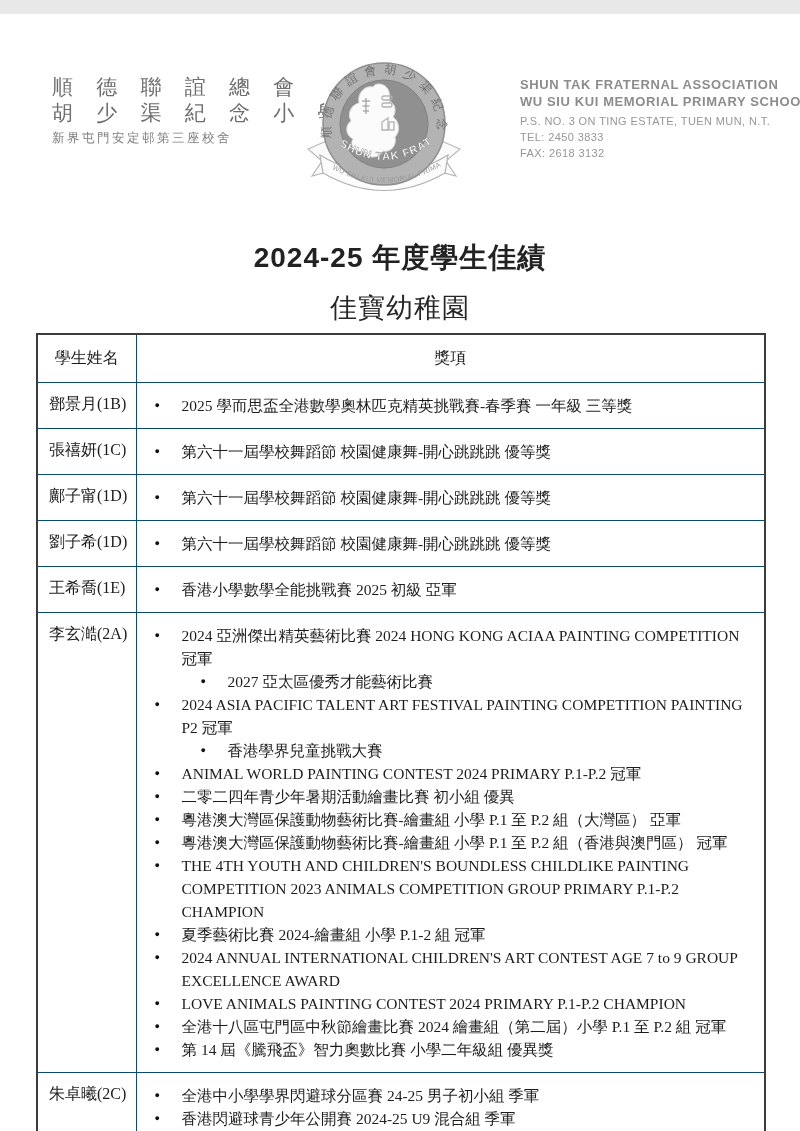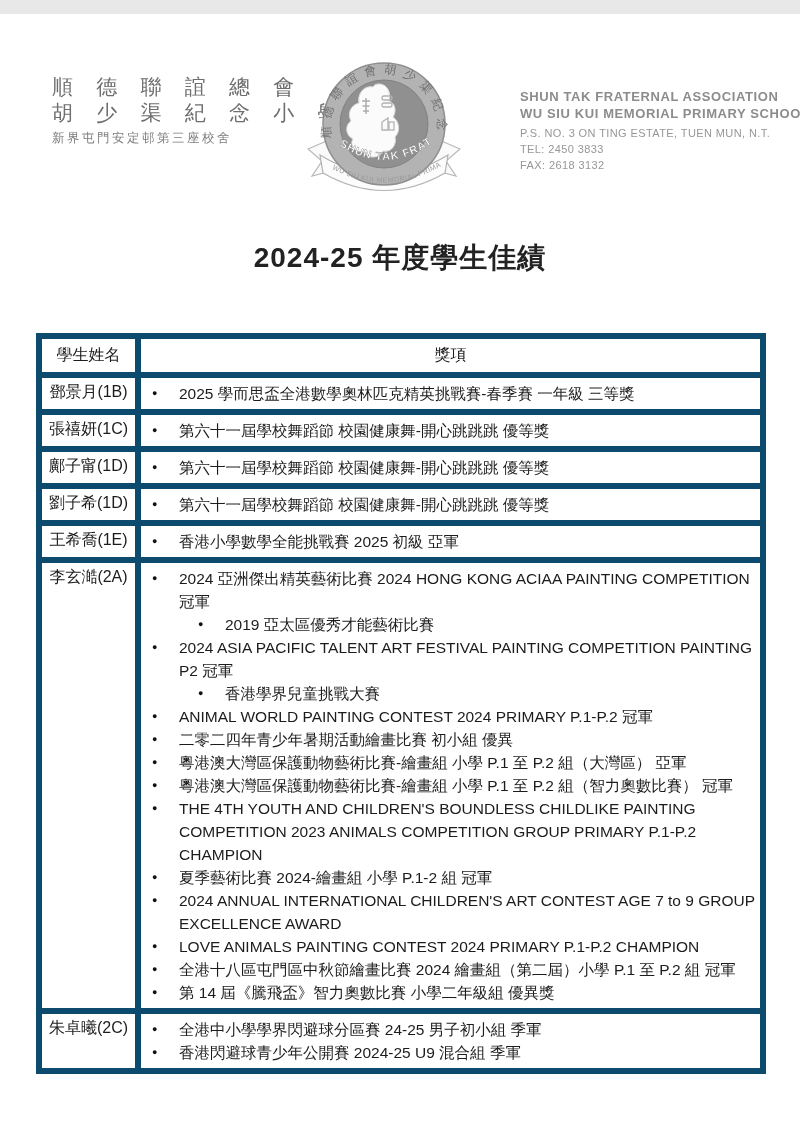--- a/index.html
+++ b/index.html
@@ -20,21 +20,21 @@
   }
   .zh-line1,.zh-line2{
     font-size:21px;line-height:26px;letter-spacing:9px;white-space:nowrap;
   }
   .zh-line3{
     font-size:12.5px;line-height:20px;letter-spacing:2.5px;margin-top:2px;
     color:#7d7d7d;white-space:nowrap;
   }
   .logo{position:absolute;top:38px;left:298px;width:172px;height:152px;}
   .school-en{
-    position:absolute;top:74px;left:520px;width:250px;
+    position:absolute;top:62px;left:520px;width:250px;
     color:#8c8c8c;
   }
   .en-name{font-size:13px;font-weight:bold;letter-spacing:0.6px;line-height:17px;white-space:nowrap;}
   .en-addr{font-size:11px;line-height:15px;letter-spacing:0.4px;margin-top:1px;color:#979797;white-space:nowrap;}
   .en-addr.first{margin-top:4px;}
   
   .doc-title{
     position:absolute;top:225px;left:0;width:100%;
     text-align:center;font-size:28px;font-weight:600;color:#222;
     margin:0;letter-spacing:1px;
@@ -45,23 +45,24 @@
     margin:0;letter-spacing:1px;
   }
   
   table.awards{
     position:absolute;top:319px;left:36px;
     width:730px;border-collapse:collapse;
     border:2px solid #3c3c3c;
     table-layout:fixed;
   }
   table.awards th,table.awards td{
-    border:6px solid #0c4a6e;
+    border:1px solid #0c4a6e;
     vertical-align:top;
-    padding:4px;
+    padding:11px;
+    font-family:Liberation Serif, serif;
   }
   col.c-name{width:99px;}
   th{font-size:16px;font-weight:normal;height:25px;vertical-align:middle !important;}
   td.name-cell{
     font-size:16px;text-align:center;padding-top:3px;
     white-space:nowrap;
   }
   td.awards-cell{padding:2px 4px 2px 0;}
   .award-line{display:flex;line-height:23px;font-size:15.5px;}
   .bullet{
@@ -128,20 +129,21 @@
 
   <div class="school-en">
     <div class="en-name">SHUN TAK FRATERNAL ASSOCIATION</div>
     <div class="en-name">WU SIU KUI MEMORIAL PRIMARY SCHOOL</div>
     <div class="en-addr first">P.S. NO. 3 ON TING ESTATE, TUEN MUN, N.T.</div>
     <div class="en-addr">TEL: 2450 3833</div>
     <div class="en-addr">FAX: 2618 3132</div>
   </div>
 
   <h1 class="doc-title">2024-25 年度學生佳績</h1>
+  <h2 class="doc-subtitle">佳寶幼稚園</h2>
 
   <table class="awards">
     <colgroup>
         <col class="c-name">
         <col>
       </colgroup>
     <thead>
       <tr>
         <th>學生姓名</th>
         <th>獎項</th>
@@ -201,21 +203,21 @@
 
     <tr>
       <td class="name-cell">李玄澔(2A)</td>
       <td class="awards-cell">
             <div class="award-line">
               <span class="bullet">●</span>
               <span class="award-text">2024 亞洲傑出精英藝術比賽  2024 HONG KONG ACIAA PAINTING COMPETITION 冠軍</span>
             </div>
             <div class="award-line nested">
               <span class="bullet">●</span>
-              <span class="award-text">2019 亞太區優秀才能藝術比賽</span>
+              <span class="award-text">2027 亞太區優秀才能藝術比賽</span>
             </div>
             <div class="award-line">
               <span class="bullet">●</span>
               <span class="award-text">2024 ASIA PACIFIC TALENT ART FESTIVAL PAINTING COMPETITION PAINTING P2 冠軍</span>
             </div>
             <div class="award-line nested">
               <span class="bullet">●</span>
               <span class="award-text">香港學界兒童挑戰大賽</span>
             </div>
             <div class="award-line">
@@ -225,21 +227,21 @@
             <div class="award-line">
               <span class="bullet">●</span>
               <span class="award-text">二零二四年青少年暑期活動繪畫比賽 初小組 優異</span>
             </div>
             <div class="award-line">
               <span class="bullet">●</span>
               <span class="award-text">粵港澳大灣區保護動物藝術比賽-繪畫組 小學 P.1 至 P.2 組（大灣區） 亞軍</span>
             </div>
             <div class="award-line">
               <span class="bullet">●</span>
-              <span class="award-text">粵港澳大灣區保護動物藝術比賽-繪畫組 小學 P.1 至 P.2 組（智力奧數比賽） 冠軍</span>
+              <span class="award-text">粵港澳大灣區保護動物藝術比賽-繪畫組 小學 P.1 至 P.2 組（香港與澳門區） 冠軍</span>
             </div>
             <div class="award-line">
               <span class="bullet">●</span>
               <span class="award-text">THE 4TH YOUTH AND CHILDREN'S BOUNDLESS CHILDLIKE PAINTING COMPETITION 2023 ANIMALS COMPETITION GROUP PRIMARY P.1-P.2 CHAMPION</span>
             </div>
             <div class="award-line">
               <span class="bullet">●</span>
               <span class="award-text">夏季藝術比賽 2024-繪畫組 小學 P.1-2 組 冠軍</span>
             </div>
             <div class="award-line">

